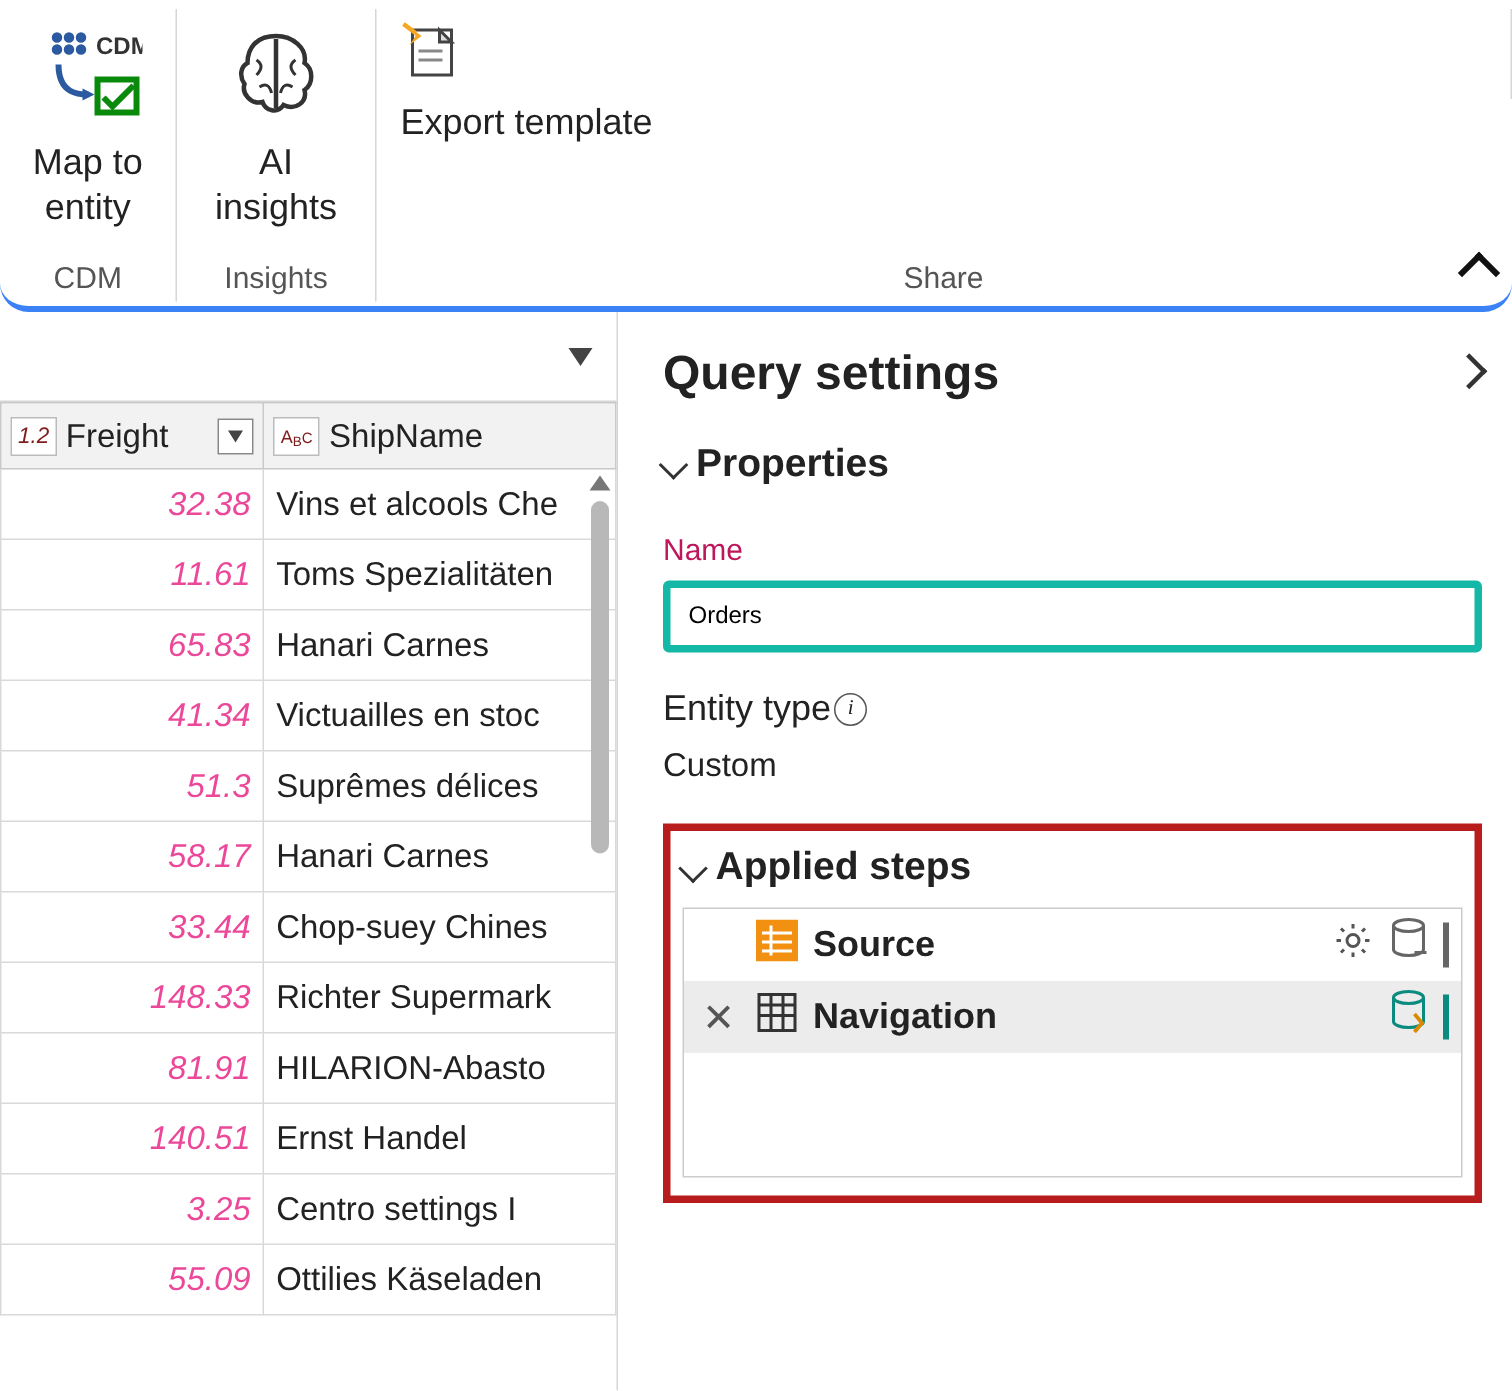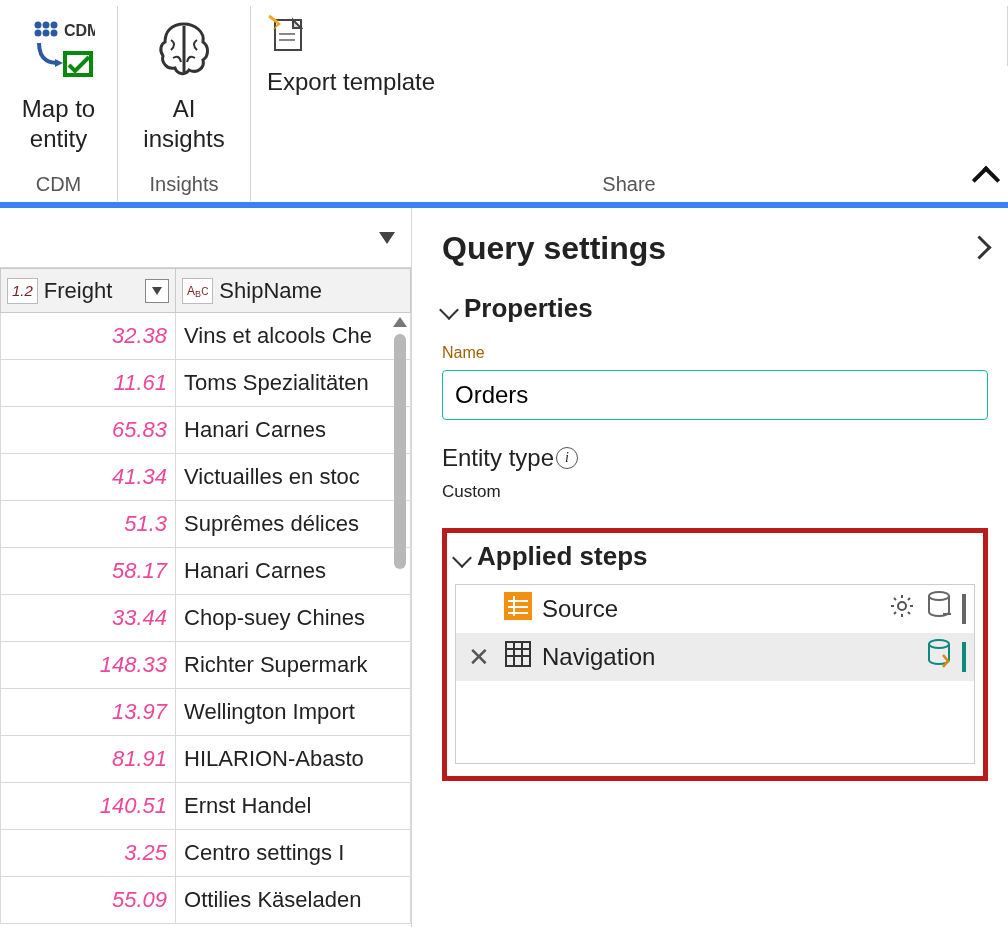--- a/index.html
+++ b/index.html
@@ -10,23 +10,24 @@
     color: #222;
     width: 1008px;
     height: 927px;
     overflow: hidden;
     font-size: 22px;
   }
   
   .ribbon {
     display: flex;
     align-items: stretch;
-    border-bottom: 6px solid #3b82f6;
+    border-bottom: 4px solid #3b82f6;
     height: 208px;
     position: relative;
+    border-radius: 19px;
   }
   .ribbon-group {
     display: flex;
     flex-direction: column;
     align-items: center;
     padding: 4px 6px 2px 6px;
     position: relative;
   }
   .divider {
     width: 1px;
@@ -205,42 +206,42 @@
   }
   .section-head {
     display: flex;
     align-items: flex-start;
     gap: 8px;
     margin-top: 26px;
     font-size: 26px;
     font-weight: 600;
   }
   .prop-label {
-    font-size: 16px;
-    margin-top: 20px;
-    color: #a16207;
+    font-size: 20px;
+    margin-top: 32px;
+    color: #be185d;
   }
   .name-input {
     width: 100%;
-    font-size: 24px;
+    font-size: 16px;
     padding: 10px 12px;
-    border: 1px solid #14b8a6;
+    border: 5px solid #14b8a6;
     border-radius: 4px;
     margin-top: 8px;
     font-family: inherit;
   }
   .entity-row {
     margin-top: 24px;
     display: flex;
     align-items: center;
     gap: 2px;
     font-size: 24px;
   }
   .entity-value {
-    font-size: 17px;
+    font-size: 22px;
     margin-top: 10px;
   }
   .info-icon {
     display:inline-flex; align-items:center; justify-content:center;
     width:22px; height:22px; border:1px solid #555; border-radius:50%;
     font-size:14px; font-family: Georgia, serif; font-style: italic;
   }
 
   .steps-highlight {
     border: 5px solid #b91c1c;
@@ -255,21 +256,21 @@
   .step-row {
     display: flex;
     align-items: center;
     height: 48px;
     padding: 0 8px;
     gap: 10px;
     font-size: 24px;
   }
   .step-row.selected { background: #ececec; }
   .step-row .lead { width: 30px; display:flex; justify-content:center; color:#555; }
-  .step-row .label { flex: 1; }
+  .step-row .label { flex: 1; font-weight: bold; }
   .step-row .trail { display:flex; gap:10px; align-items:center; }
 
   
   .chev { display:inline-block; }
   .chev-down { width:0;height:0;border-left:8px solid transparent;border-right:8px solid transparent;border-top:12px solid #444;}
   .chev-down-thin::before{content:"";display:inline-block;width:12px;height:12px;border-right:2px solid #333;border-bottom:2px solid #333;transform:rotate(45deg);}
   .chev-right-thin::before{content:"";display:inline-block;width:14px;height:14px;border-right:3px solid #333;border-top:3px solid #333;transform:rotate(45deg);}
   .chev-up-bold::before{content:"";display:inline-block;width:16px;height:16px;border-right:4px solid #111;border-top:4px solid #111;transform:rotate(-45deg);}
   .x-icon { font-size:26px; line-height:1; color:#555; }
 </style>
@@ -401,24 +402,20 @@
               <td class="num">58.17</td>
               <td>Hanari Carnes</td>
             </tr>
           <tr>
               <td class="num">33.44</td>
               <td>Chop-suey Chines</td>
             </tr>
           <tr>
               <td class="num">148.33</td>
               <td>Richter Supermark</td>
-            </tr>
-          <tr>
-              <td class="num">13.97</td>
-              <td>Wellington Import</td>
             </tr>
           <tr>
               <td class="num">81.91</td>
               <td>HILARION-Abasto</td>
             </tr>
           <tr>
               <td class="num">140.51</td>
               <td>Ernst Handel</td>
             </tr>
           <tr>

